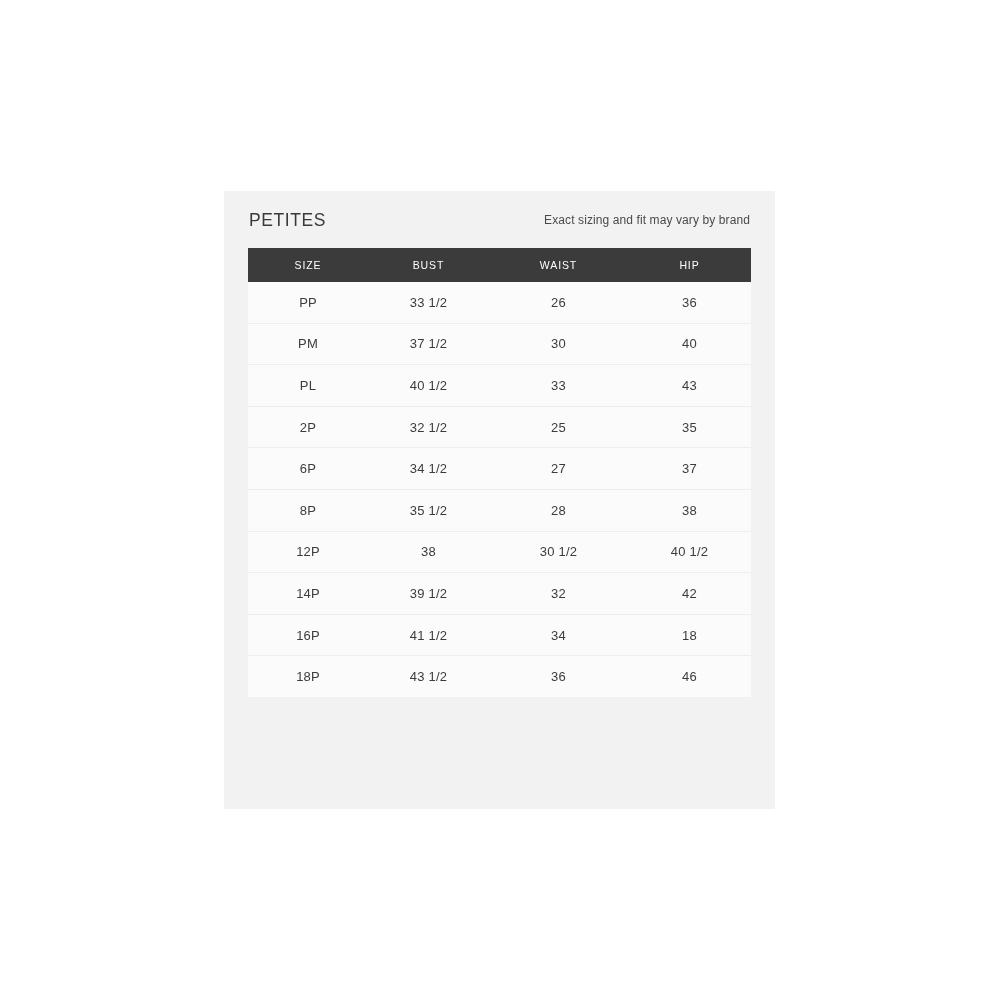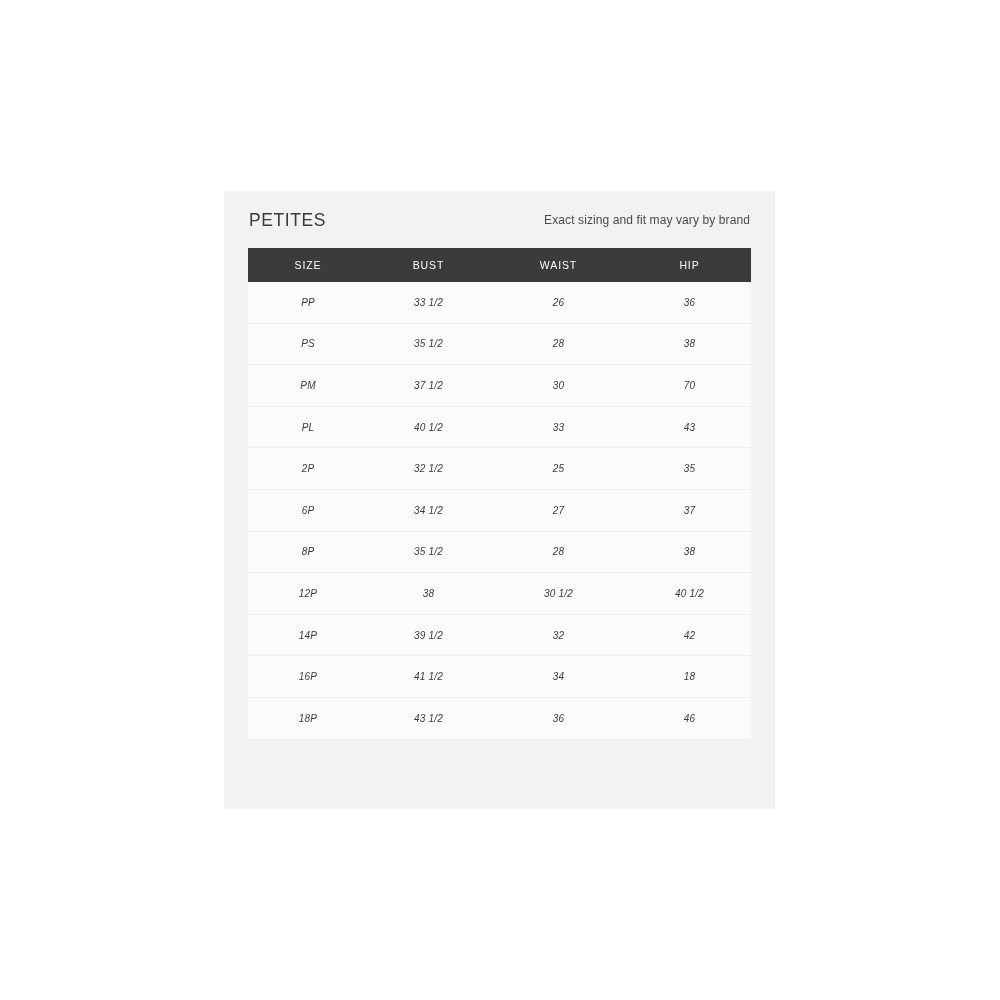--- a/index.html
+++ b/index.html
@@ -65,27 +65,26 @@
     font-size: 10.5px;
     font-weight: normal;
     letter-spacing: 0.9px;
     height: 32px;
     text-align: center;
     vertical-align: middle;
   }
   table.size-table tbody td {
     background: #fbfbfb;
     color: #3c3c3c;
-    font-size: 10px;
+    font-size: 13px;
     height: 38.6px;
     text-align: center;
     vertical-align: middle;
     border-bottom: 1px solid #eeeeee;
     letter-spacing: 0.2px;
-    font-style: italic;
   }
   table.size-table tbody tr:last-child td {
     border-bottom: none;
   }
   col.c-size { width: 120px; }
   col.c-bust { width: 121px; }
   col.c-waist { width: 139px; }
   col.c-hip { width: 123px; }
 </style>
 </head>
@@ -116,30 +115,24 @@
           </tr>
         </thead>
         <tbody>
           <tr>
             <td>PP</td>
             <td>33 1/2</td>
             <td>26</td>
             <td>36</td>
           </tr>
           <tr>
-            <td>PS</td>
-            <td>35 1/2</td>
-            <td>28</td>
-            <td>38</td>
-          </tr>
-          <tr>
             <td>PM</td>
             <td>37 1/2</td>
             <td>30</td>
-            <td>70</td>
+            <td>40</td>
           </tr>
           <tr>
             <td>PL</td>
             <td>40 1/2</td>
             <td>33</td>
             <td>43</td>
           </tr>
           <tr>
             <td>2P</td>
             <td>32 1/2</td>

